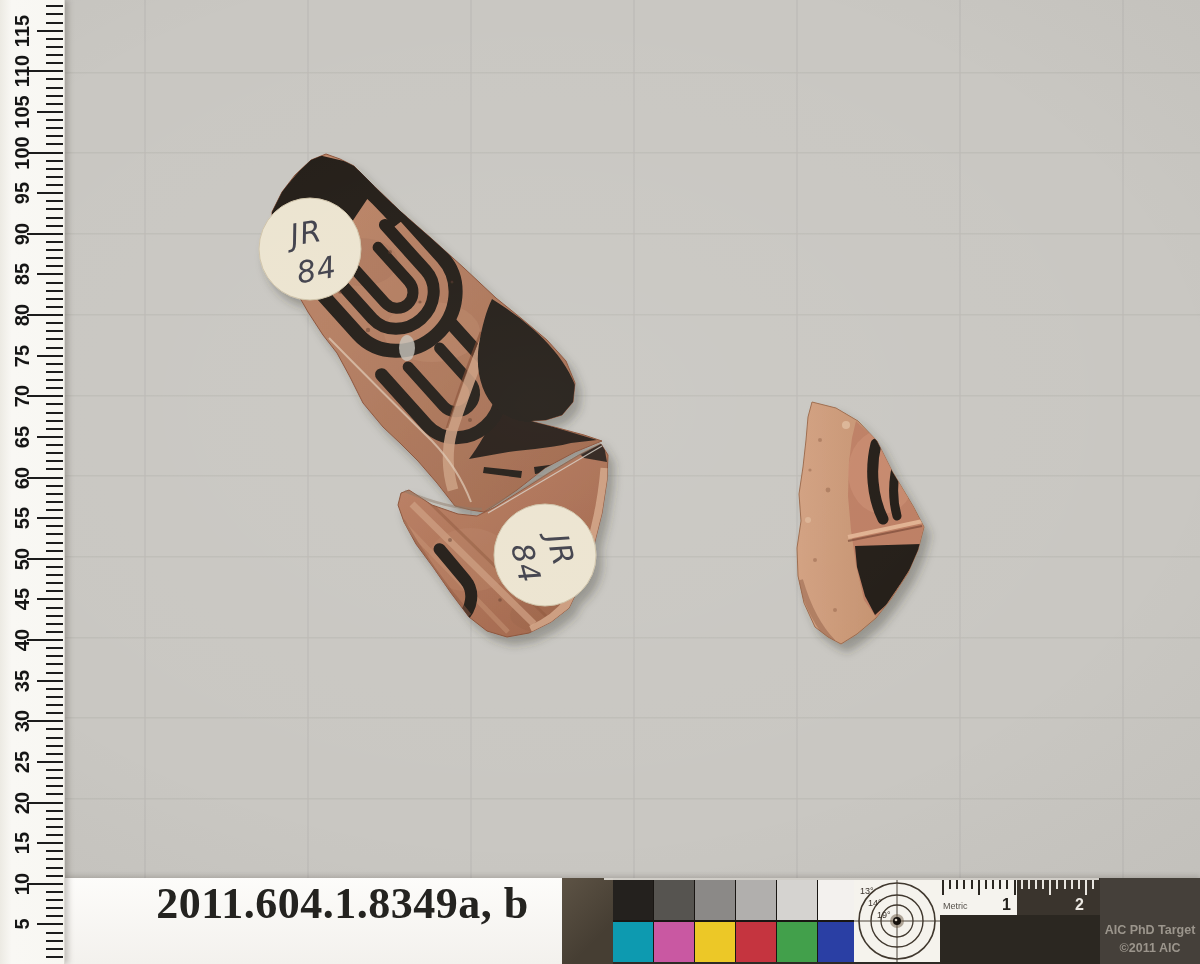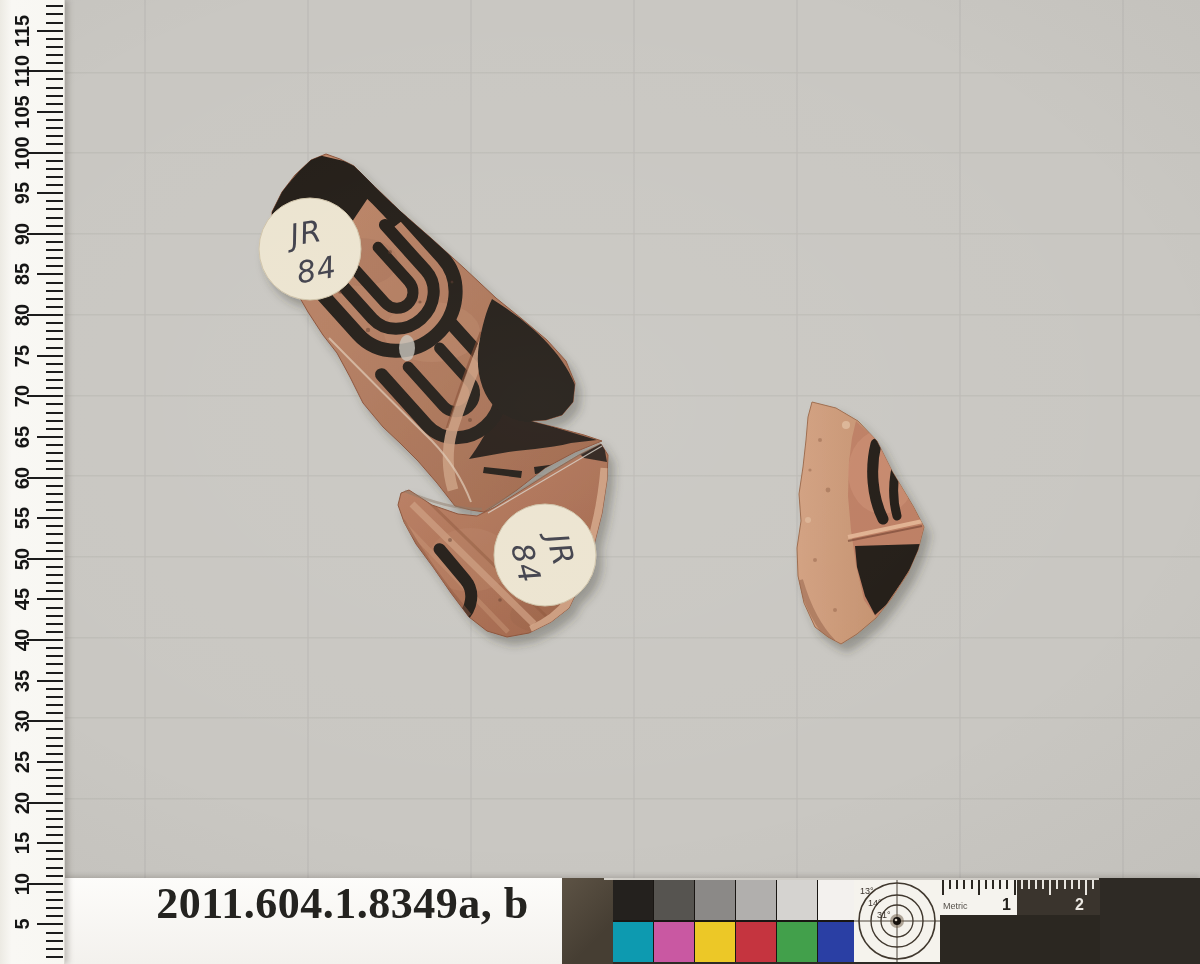--- a/index.html
+++ b/index.html
@@ -242,21 +242,21 @@
           <line x1="0" y1="41" x2="86" y2="41" stroke="#4a4238" stroke-width="1"></line>
           <circle cx="43" cy="41" r="38" fill="none" stroke="#40382e" stroke-width="1.6"></circle>
           <circle cx="43" cy="41" r="26" fill="none" stroke="#40382e" stroke-width="1.4"></circle>
           <circle cx="43" cy="41" r="16" fill="none" stroke="#40382e" stroke-width="1.3"></circle>
           <circle cx="43" cy="41" r="7" fill="#6b5a44" opacity=".5"></circle>
           <circle cx="43" cy="41" r="4" fill="#16110c"></circle>
           <circle cx="42" cy="40" r="1.3" fill="#d8cfc0"></circle>
         </svg>
         <span class="deg" style="left:6px;top:6px">13°</span>
         <span class="deg" style="left:14px;top:18px">14°</span>
-        <span class="deg" style="left:23px;top:30px">31°</span>
+        <span class="deg" style="left:23px;top:30px">19°</span>
       </div>
 
       <div class="metric">
         <div class="half-light"></div>
         <div class="half-dark"></div>
         <div style="position:absolute;inset:0;">
             <div class="mtick" style="left: 2px; height: 15px; background: rgb(43, 39, 34);"></div>
             <div class="mtick" style="left: 9.15px; height: 9px; background: rgb(43, 39, 34);"></div>
             <div class="mtick" style="left: 16.3px; height: 9px; background: rgb(43, 39, 34);"></div>
             <div class="mtick" style="left: 23.45px; height: 9px; background: rgb(43, 39, 34);"></div>
@@ -278,20 +278,24 @@
             <div class="mtick" style="left: 137.85px; height: 9px; background: rgb(233, 230, 224);"></div>
             <div class="mtick" style="left: 145px; height: 15px; background: rgb(233, 230, 224);"></div>
             <div class="mtick" style="left: 152.15px; height: 9px; background: rgb(233, 230, 224);"></div>
           </div>
         <span class="metric-label">Metric</span>
         <span class="mnum n1">1</span>
         <span class="mnum n2">2</span>
       </div>
       <div class="under-metric"></div>
 
+      <div class="credit">
+        <div>AIC PhD Target</div>
+        <div>©2011 AIC</div>
+      </div>
     </div>
   </div>
 
   <div class="ruler">
       <div class="tick" style="top: 955.876px; width: 17px;"></div>
       <div class="tick" style="top: 947.752px; width: 17px;"></div>
       <div class="tick" style="top: 939.628px; width: 17px;"></div>
       <div class="tick" style="top: 931.504px; width: 17px;"></div>
       <div class="tick" style="top: 923.38px; width: 26px;"></div>
       <div class="tick" style="top: 915.256px; width: 17px;"></div>

